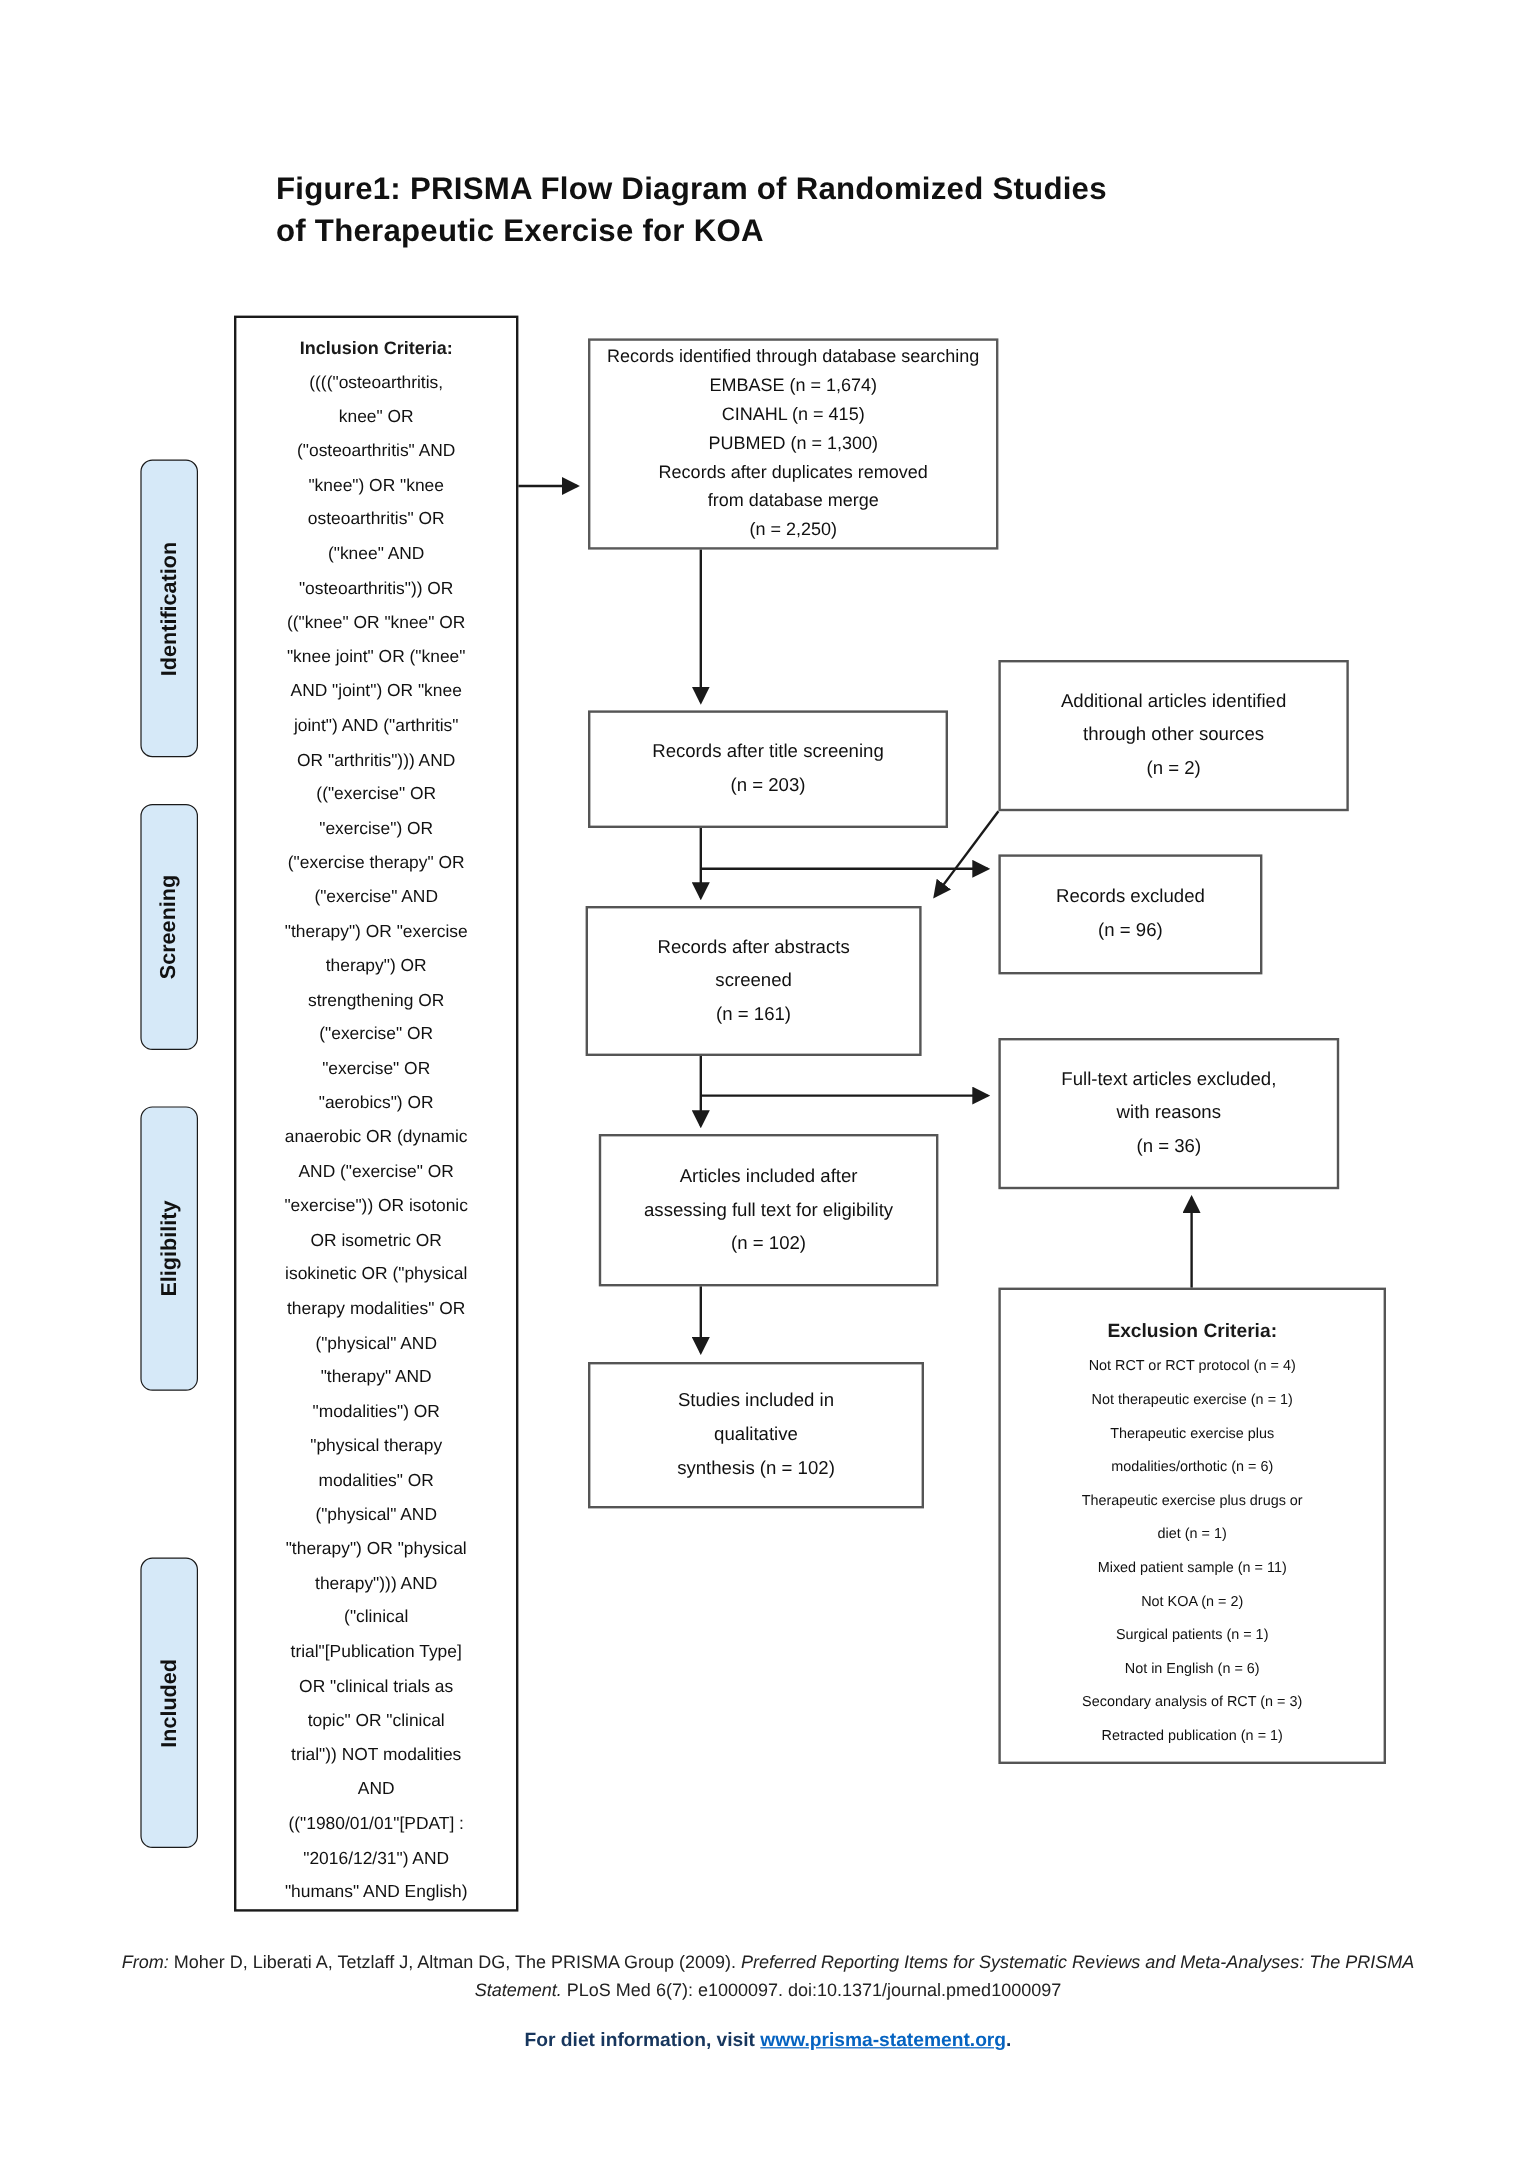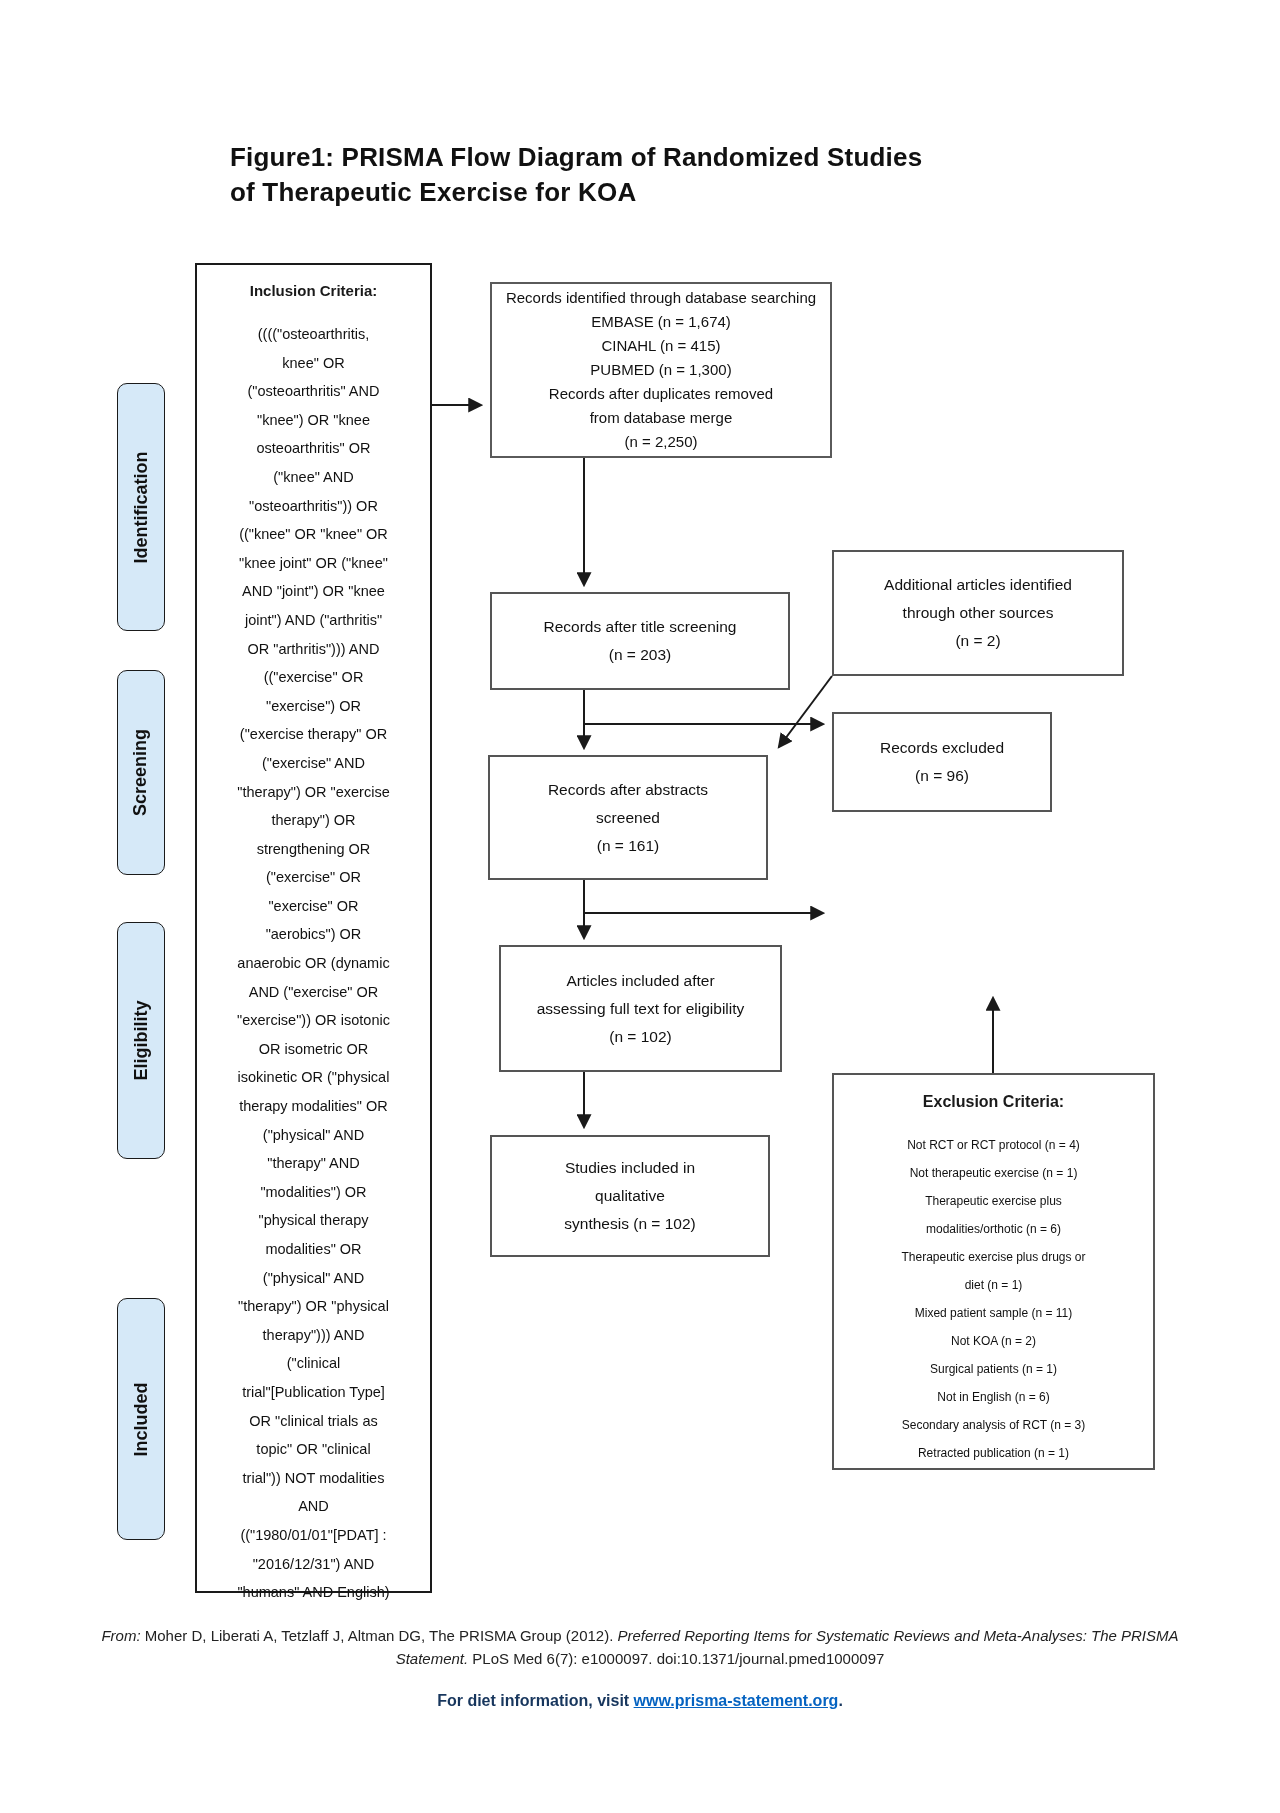--- a/index.html
+++ b/index.html
@@ -14,21 +14,21 @@
     align-items:center; justify-content:center; }
   .stage span { transform:rotate(-90deg); white-space:nowrap; font-weight:bold;
     font-size:18px; color:#111; }
   .stage.identification { top:383px; height:248px; }
   .stage.screening { top:670px; height:205px; }
   .stage.eligibility { top:922px; height:237px; }
   .stage.included { top:1298px; height:242px; }
 
   .box { position:absolute; background:#fff; border:2px solid #555;
     display:flex; flex-direction:column; align-items:center; justify-content:center;
-    text-align:center;gap:15px; }
+    text-align:center; }
   .box .txt { white-space:pre-line; font-size:15.5px; line-height:28px; color:#111; }
 
   .inclusion-box { left:195px; top:263px; width:237px; height:1330px;
     border:2px solid #1a1a1a; justify-content:flex-start; padding-top:12px; }
   .inclusion-box .hd { font-weight:bold; font-size:15px; line-height:28px; }
   .inclusion-box .txt { font-size:14.5px; line-height:28.6px; }
 
   .records-identified { left:490px; top:282px; width:342px; height:176px; border-color:#5a5a5a; }
   .records-identified .txt { font-size:15px; line-height:24px; }
   .title-screening { left:490px; top:592px; width:300px; height:98px; }
@@ -165,20 +165,25 @@
     <div class="txt">Additional articles identified
 through other sources
 (n = 2)</div>
   </div>
 
   <div class="box records-excluded">
     <div class="txt">Records excluded
 (n = 96)</div>
   </div>
 
+  <div class="box fulltext-excluded">
+    <div class="txt">Full-text articles excluded,
+with reasons
+(n = 36)</div>
+  </div>
 
   <div class="box exclusion-box">
     <div class="hd">Exclusion Criteria:</div>
     <div class="txt">Not RCT or RCT protocol (n = 4)
 Not therapeutic exercise (n = 1)
 Therapeutic exercise plus
 modalities/orthotic (n = 6)
 Therapeutic exercise plus drugs or
 diet (n = 1)
 Mixed patient sample (n = 11)
@@ -200,20 +205,20 @@
     <line x1="584" y1="690" x2="584" y2="748" marker-end="url(#arr)"></line>
     <line x1="584" y1="724" x2="823" y2="724" marker-end="url(#arr)"></line>
     <line x1="832" y1="676" x2="779" y2="747" marker-end="url(#arr)"></line>
     <line x1="584" y1="880" x2="584" y2="938" marker-end="url(#arr)"></line>
     <line x1="584" y1="913" x2="823" y2="913" marker-end="url(#arr)"></line>
     <line x1="584" y1="1072" x2="584" y2="1127" marker-end="url(#arr)"></line>
     <line x1="993" y1="1073" x2="993" y2="998" marker-end="url(#arr)"></line>
   </svg>
 
   <div class="citation">
-    <span class="it">From:</span><span>  Moher D, Liberati A, Tetzlaff J, Altman DG, The PRISMA Group (2012). </span><span class="it">Preferred Reporting Items for Systematic Reviews and Meta-Analyses: The PRISMA Statement.</span><span> PLoS Med 6(7): e1000097. doi:10.1371/journal.pmed1000097</span>
+    <span class="it">From:</span><span>  Moher D, Liberati A, Tetzlaff J, Altman DG, The PRISMA Group (2009). </span><span class="it">Preferred Reporting Items for Systematic Reviews and Meta-Analyses: The PRISMA Statement.</span><span> PLoS Med 6(7): e1000097. doi:10.1371/journal.pmed1000097</span>
   </div>
 
   <div class="info-line" style="color: rgb(23, 54, 93);">
     <span>For diet information, visit </span><a href="#" style="color: rgb(5, 99, 193);">www.prisma-statement.org</a><span>.</span>
   </div>
 
 </div>
 
 </body></html>

